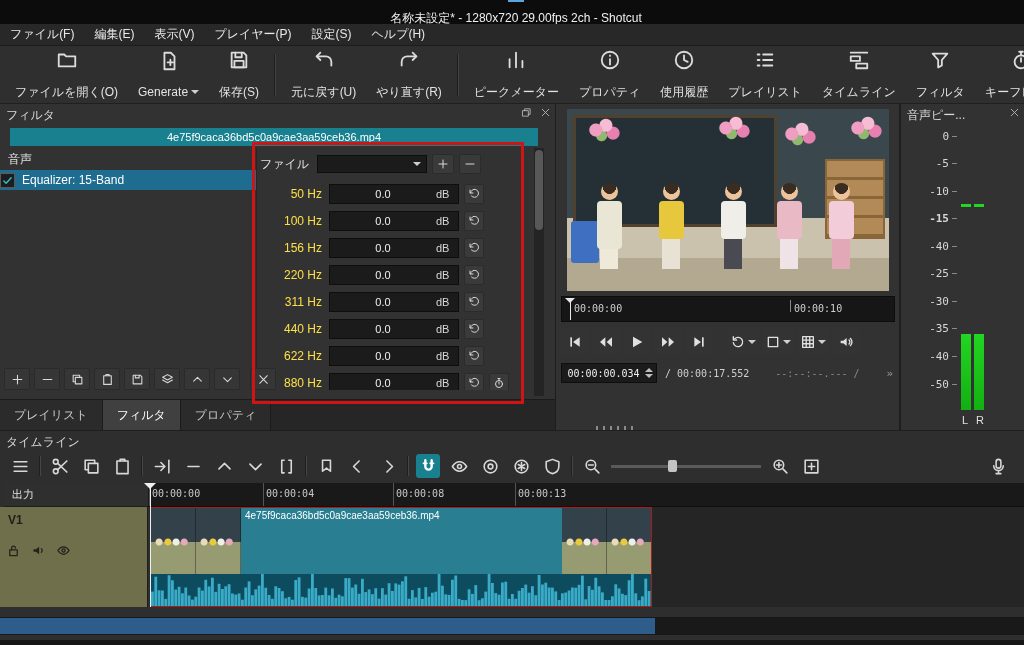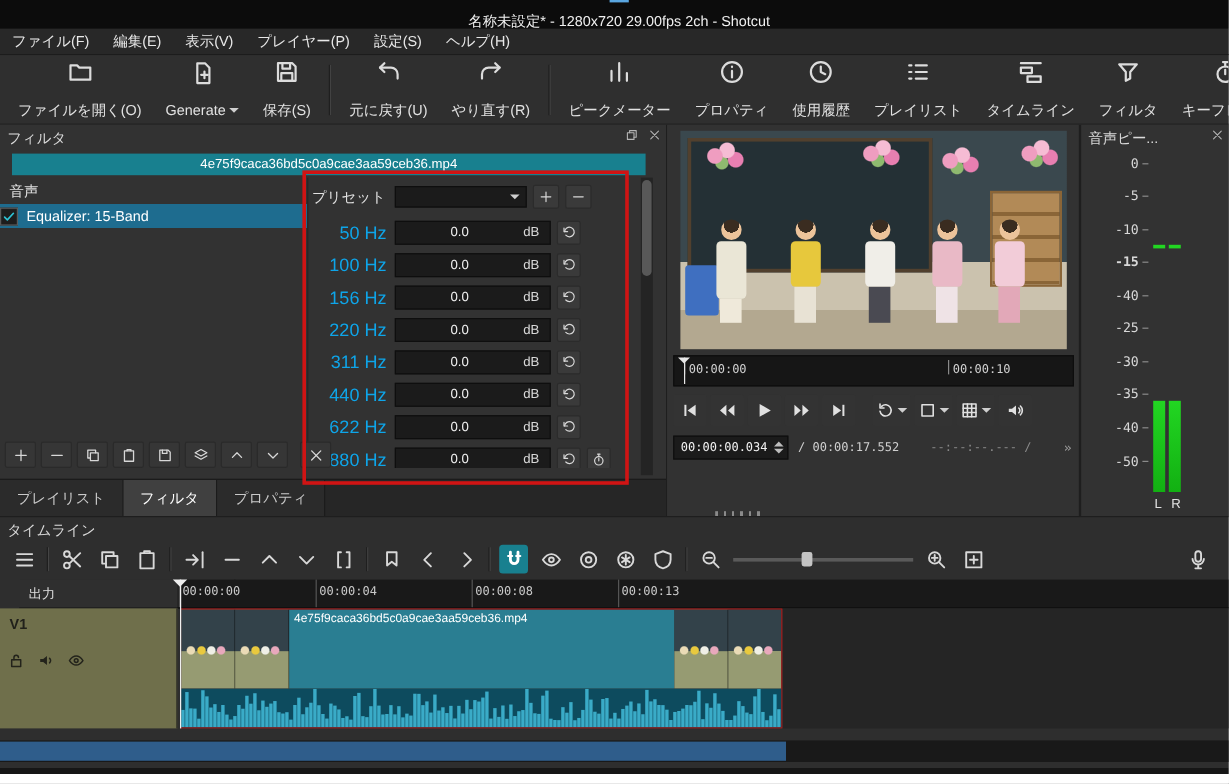--- a/index.html
+++ b/index.html
@@ -36,21 +36,21 @@
   .clipname{position:absolute;left:10px;top:24px;width:528px;height:18px;background:#18808f;color:#fff;font-size:11px;display:flex;align-items:center;justify-content:center;overflow:hidden;white-space:nowrap;}
   .sectionlabel{position:absolute;left:8px;top:47px;font-size:12px;color:#e0e0e0;}
   .flt-row{position:absolute;left:0;top:66px;width:256px;height:20px;background:#1e6c8f;display:flex;align-items:center;gap:7px;padding-left:0;box-sizing:border-box;}
   .checkbox{width:13px;height:13px;background:#1d1d1d;border:1px solid #5a5a5a;display:flex;align-items:center;justify-content:center;}
   .checkbox svg{width:11px;height:11px;color:#2ec3d4;stroke-width:3;}
   .flt-label{font-size:12px;color:#fff;white-space:nowrap;}
   .flt-divider{position:absolute;left:256px;top:44px;bottom:62px;width:1px;background:#262626;}
 
   .eqpanel{position:absolute;left:260px;top:44px;width:252px;height:242px;overflow:hidden;}
   .eq-row{display:flex;align-items:center;height:20px;margin-bottom:7px;}
-  .eq-freq{width:62px;text-align:right;margin-right:7px;font-size:15px;color:#0ea5e9;flex:0 0 auto;}
+  .eq-freq{width:62px;text-align:right;margin-right:7px;font-size:12px;color:#fde047;flex:0 0 auto;}
   .eq-spin{width:128px;height:18px;background:#1b1b1b;border:1px solid #0e0e0e;display:flex;align-items:center;flex:0 0 auto;}
   .eq-val{flex:1;text-align:center;font-size:11px;color:#f0f0f0;}
   .eq-unit{width:22px;text-align:left;font-size:11px;color:#d8d8d8;}
   .eq-reset{width:20px;height:20px;margin-left:5px;background:#3a3a3a;border:1px solid #2b2b2b;border-radius:2px;color:#d8d8d8;display:flex;align-items:center;justify-content:center;padding:0;flex:0 0 auto;}
   .eq-reset svg{width:12px;height:12px;}
   .preset-row{display:flex;align-items:center;height:20px;margin:6px 0 10px 0;}
   .preset-label{font-size:12px;color:#e2e2e2;margin-right:8px;}
   .combo{width:110px;height:18px;background:#1b1b1b;border:1px solid #0e0e0e;display:flex;align-items:center;justify-content:flex-end;padding-right:5px;box-sizing:border-box;}
   .sqbtn{width:22px;height:20px;margin-left:5px;background:#3a3a3a;border:1px solid #2b2b2b;border-radius:2px;color:#d8d8d8;display:flex;align-items:center;justify-content:center;padding:0;}
   .sqbtn svg{width:12px;height:12px;}
@@ -112,21 +112,21 @@
   .tlbtn svg{width:19px;height:19px;}
   .tlbtn.active{background:#18808f;color:#ffffff;}
   .tl-sep{width:1px;height:20px;background:#1f1f1f;border-right:1px solid #454545;flex:0 0 auto;}
   .zslider{width:150px;height:14px;position:relative;flex:0 0 auto;}
   .ztrack{position:absolute;left:0;right:0;top:6px;height:3px;background:#5a5a5a;}
   .zhandle{position:absolute;left:38%;top:1px;width:9px;height:12px;background:#c4c4c4;border-radius:2px;}
 
   .ruler{position:absolute;left:148px;top:52px;right:0;height:24px;background:#191919;border-bottom:1px solid #101010;box-sizing:border-box;}
   .rlab{position:absolute;top:5px;font-size:10px;color:#c8c8c8;font-family:"DejaVu Sans Mono",monospace;}
   .rtick{position:absolute;top:0;width:1px;height:100%;background:#555;}
-  .outcell{position:absolute;left:16px;top:52px;width:180px;height:24px;background:#2f2f2f;border-right:1px solid #1e1e1e;border-bottom:1px solid #1e1e1e;box-sizing:border-box;display:flex;align-items:center;padding-left:8px;font-size:11px;color:#e0e0e0;}
+  .outcell{position:absolute;left:4px;top:52px;width:180px;height:24px;background:#2f2f2f;border-right:1px solid #1e1e1e;border-bottom:1px solid #1e1e1e;box-sizing:border-box;display:flex;align-items:center;padding-left:8px;font-size:11px;color:#e0e0e0;}
   .trackhead{position:absolute;left:0;top:76px;width:148px;height:100px;background:#6f6f4b;border-right:1px solid #1e1e1e;box-sizing:border-box;}
   .tname{position:absolute;left:8px;top:6px;font-size:12px;color:#20201a;font-weight:bold;}
   .thbtns{position:absolute;left:6px;top:36px;display:flex;gap:10px;color:#23231b;}
   .thbtns button{background:transparent;border:none;color:#23231b;padding:0;}
   .thbtns svg{width:15px;height:15px;}
   .lane{position:absolute;left:652px;right:0;top:76px;height:100px;background:#252525;}
   .clip{position:absolute;left:150px;top:76px;width:502px;height:100px;border:1px solid #a81c1c;box-sizing:border-box;display:flex;flex-direction:column;}
   .clip-top{height:66px;display:flex;overflow:hidden;}
   .thumb{width:44px;height:100%;flex:0 0 auto;background:linear-gradient(180deg,#33424a 0 52%,#969b72 52% 100%);border-right:1px solid rgba(0,0,0,.35);position:relative;}
   .thumb::after{content:"";position:absolute;left:4px;top:44%;width:34px;height:10px;background:radial-gradient(circle at 12% 50%,#eadbb6 0 3px,transparent 4px),radial-gradient(circle at 38% 50%,#e9c93e 0 3px,transparent 4px),radial-gradient(circle at 62% 50%,#efefe6 0 3px,transparent 4px),radial-gradient(circle at 86% 50%,#e8a8bc 0 3px,transparent 4px);}
@@ -273,21 +273,21 @@
           <svg class="i" viewBox="0 0 24 24">
                 <path d="M4 13l5 5L20 6"></path>
               </svg>
         </span>
         <span class="flt-label">Equalizer: 15-Band</span>
       </div>
       <div class="flt-divider"></div>
 
       <div class="eqpanel">
         <div class="preset-row">
-          <span class="preset-label">プリセット</span>
+          <span class="preset-label">ファイル</span>
           <div class="combo">
             <span></span>
             <span class="dcaret"></span>
           </div>
           <button class="sqbtn">
                 <svg class="i" viewBox="0 0 24 24">
                   <path d="M12 4v16M4 12h16"></path>
                 </svg>
               </button>
           <button class="sqbtn">

